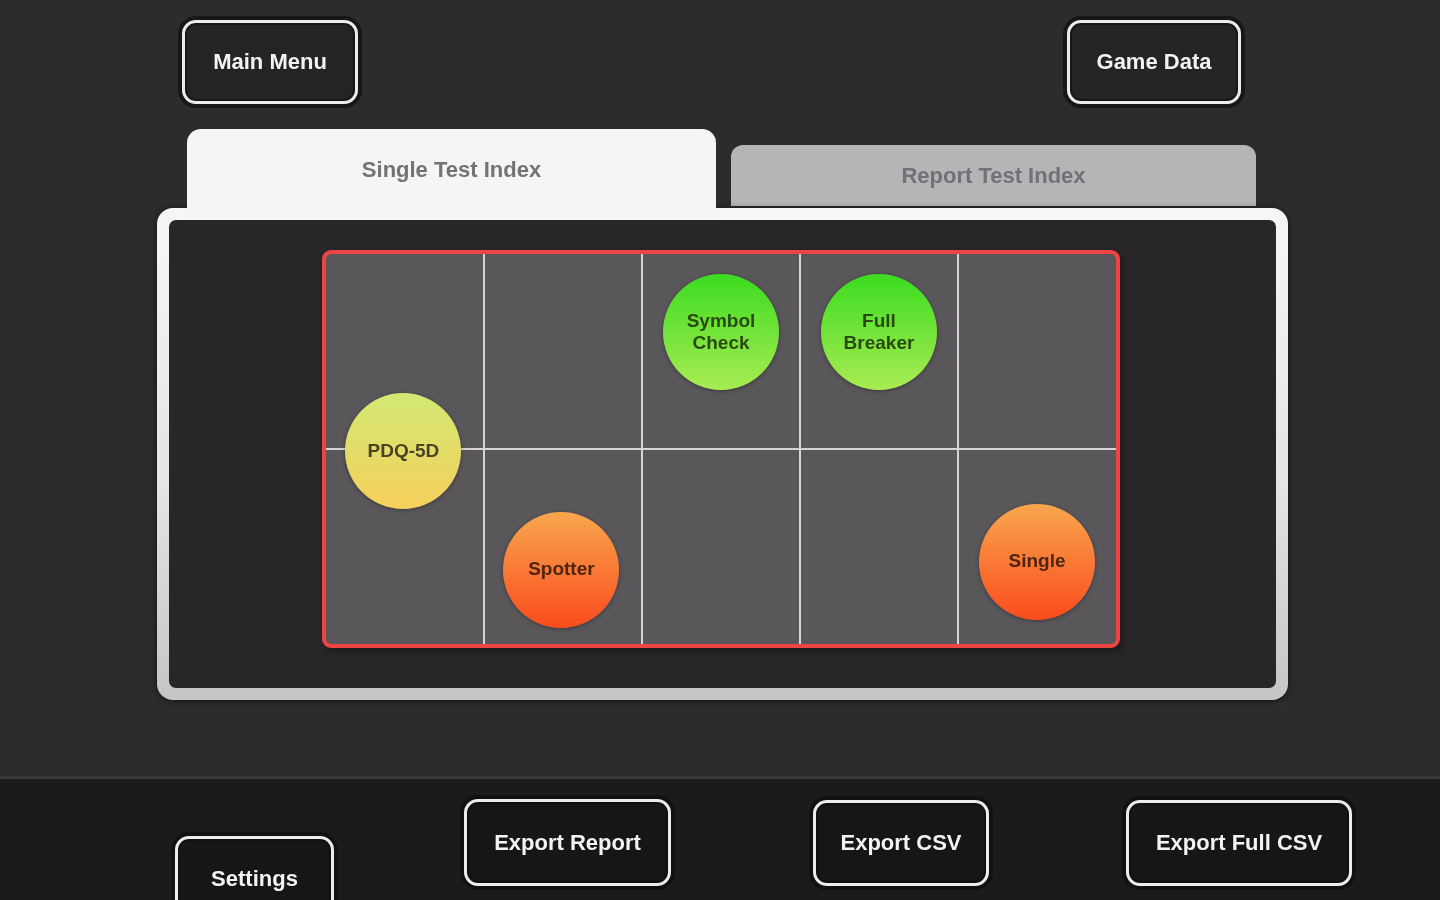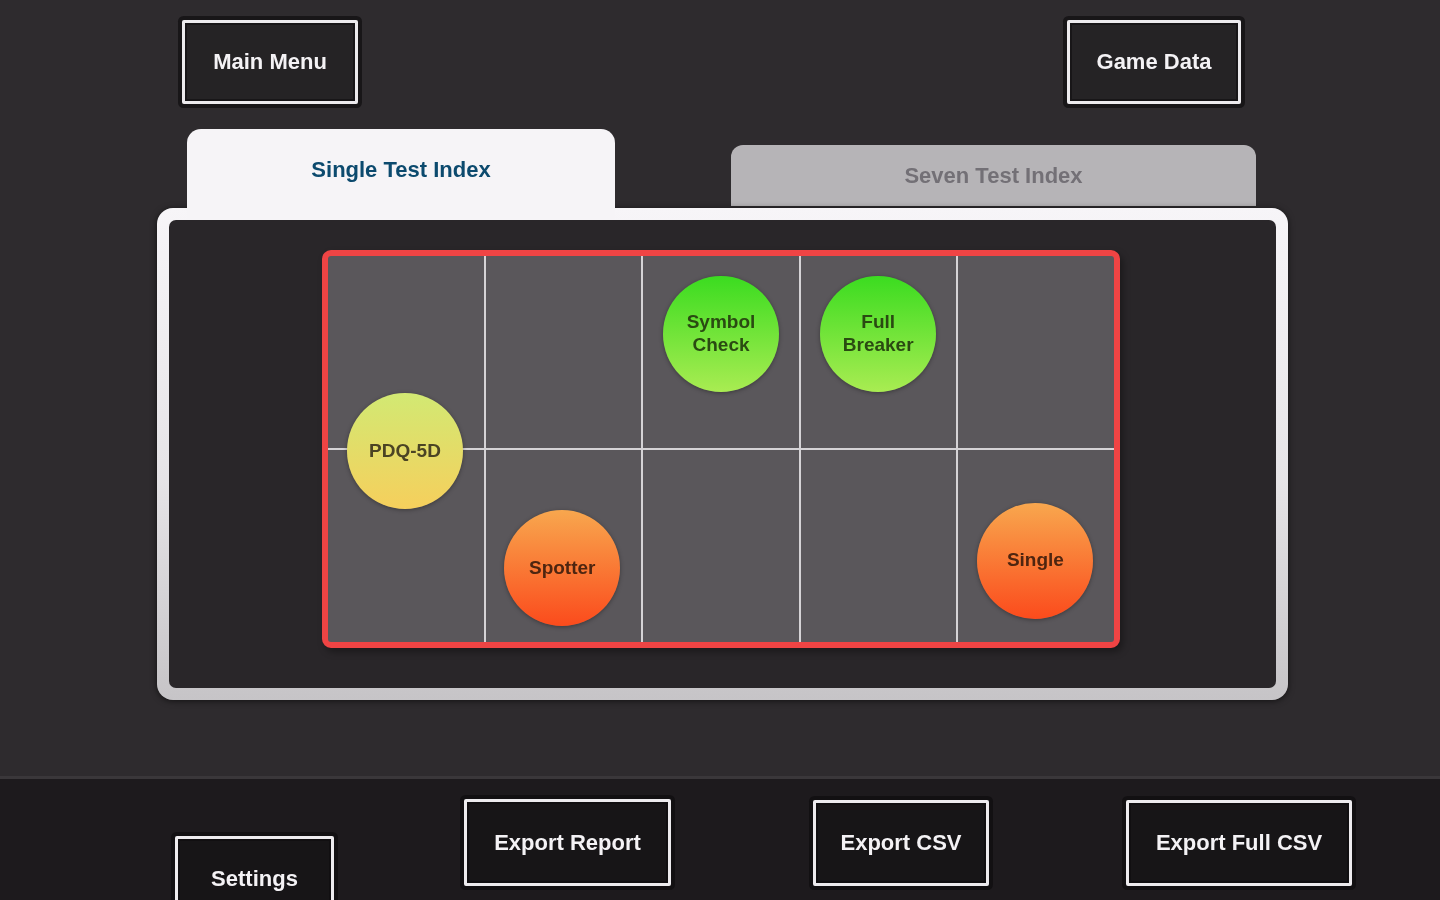--- a/index.html
+++ b/index.html
@@ -10,21 +10,21 @@
     overflow: hidden;
     font-family: "Liberation Sans", sans-serif;
     font-weight: bold;
   }
 
   
   .btn {
     position: absolute;
     display: flex; align-items: center; justify-content: center;
     border: 3px solid #edebee;
-    border-radius: 2px;
+    border-radius: 14px;
     background: rgba(0,0,0,0.18);
     color: #f4f2f5;
     font-size: 22px;
     font-weight: bold;
     box-shadow: 0 0 0 4px rgba(12,10,12,0.65), inset 0 0 0 2px rgba(12,10,12,0.5);
     cursor: pointer;
     user-select: none;
   }
   .btn-main-menu     { left: 182px;  top: 20px;  width: 170px; height: 78px; }
   .btn-game-data     { left: 1067px; top: 20px;  width: 168px; height: 78px; }
@@ -35,23 +35,23 @@
 
   
   .tab {
     position: absolute;
     display: flex; align-items: center; justify-content: center;
     font-size: 22px;
     user-select: none;
     cursor: pointer;
   }
   .tab-active {
-    left: 187px; top: 129px; width: 428px; height: 90px;
+    left: 187px; top: 129px; width: 529px; height: 90px;
     background: #f6f4f7;
-    color: #0c4a6e;
+    color: #737373;
     border-radius: 14px 14px 0 0;
     padding-bottom: 8px;
     box-sizing: border-box;
     z-index: 3;
   }
   .tab-inactive {
     left: 731px; top: 145px; width: 525px; height: 61px;
     background: #b6b4b7;
     color: #737076;
     border-radius: 12px 12px 0 0;
@@ -72,21 +72,21 @@
     left: 12px; top: 12px; right: 12px; bottom: 12px;
     background: #292629;
     border-radius: 7px;
   }
 
   
   .grid {
     position: absolute;
     left: 322px; top: 250px; width: 798px; height: 398px;
     background: #5a575b;
-    border: 6px solid #ef4444;
+    border: 4px solid #ef4444;
     border-radius: 9px;
     box-shadow: 3px 4px 7px rgba(0,0,0,0.35);
     box-sizing: border-box;
     z-index: 4;
   }
   .grid-line-v {
     position: absolute; top: 0; bottom: 0; width: 2px;
     background: #d5d3d6; z-index: 1;
   }
   .grid-line-h {
@@ -133,21 +133,21 @@
 <div class="stage">
 
   <div class="btn btn-main-menu">
     <span>Main Menu</span>
   </div>
   <div class="btn btn-game-data">
     <span>Game Data</span>
   </div>
 
   <div class="tab tab-inactive">
-    <span>Seven Test Index</span>
+    <span>Report Test Index</span>
   </div>
   <div class="panel">
     <div class="panel-inner"></div>
   </div>
   <div class="tab tab-active">
     <span>Single Test Index</span>
   </div>
 
   <div class="grid">
     <div class="grid-line-v" style="left: calc(20% - 1px);"></div>

